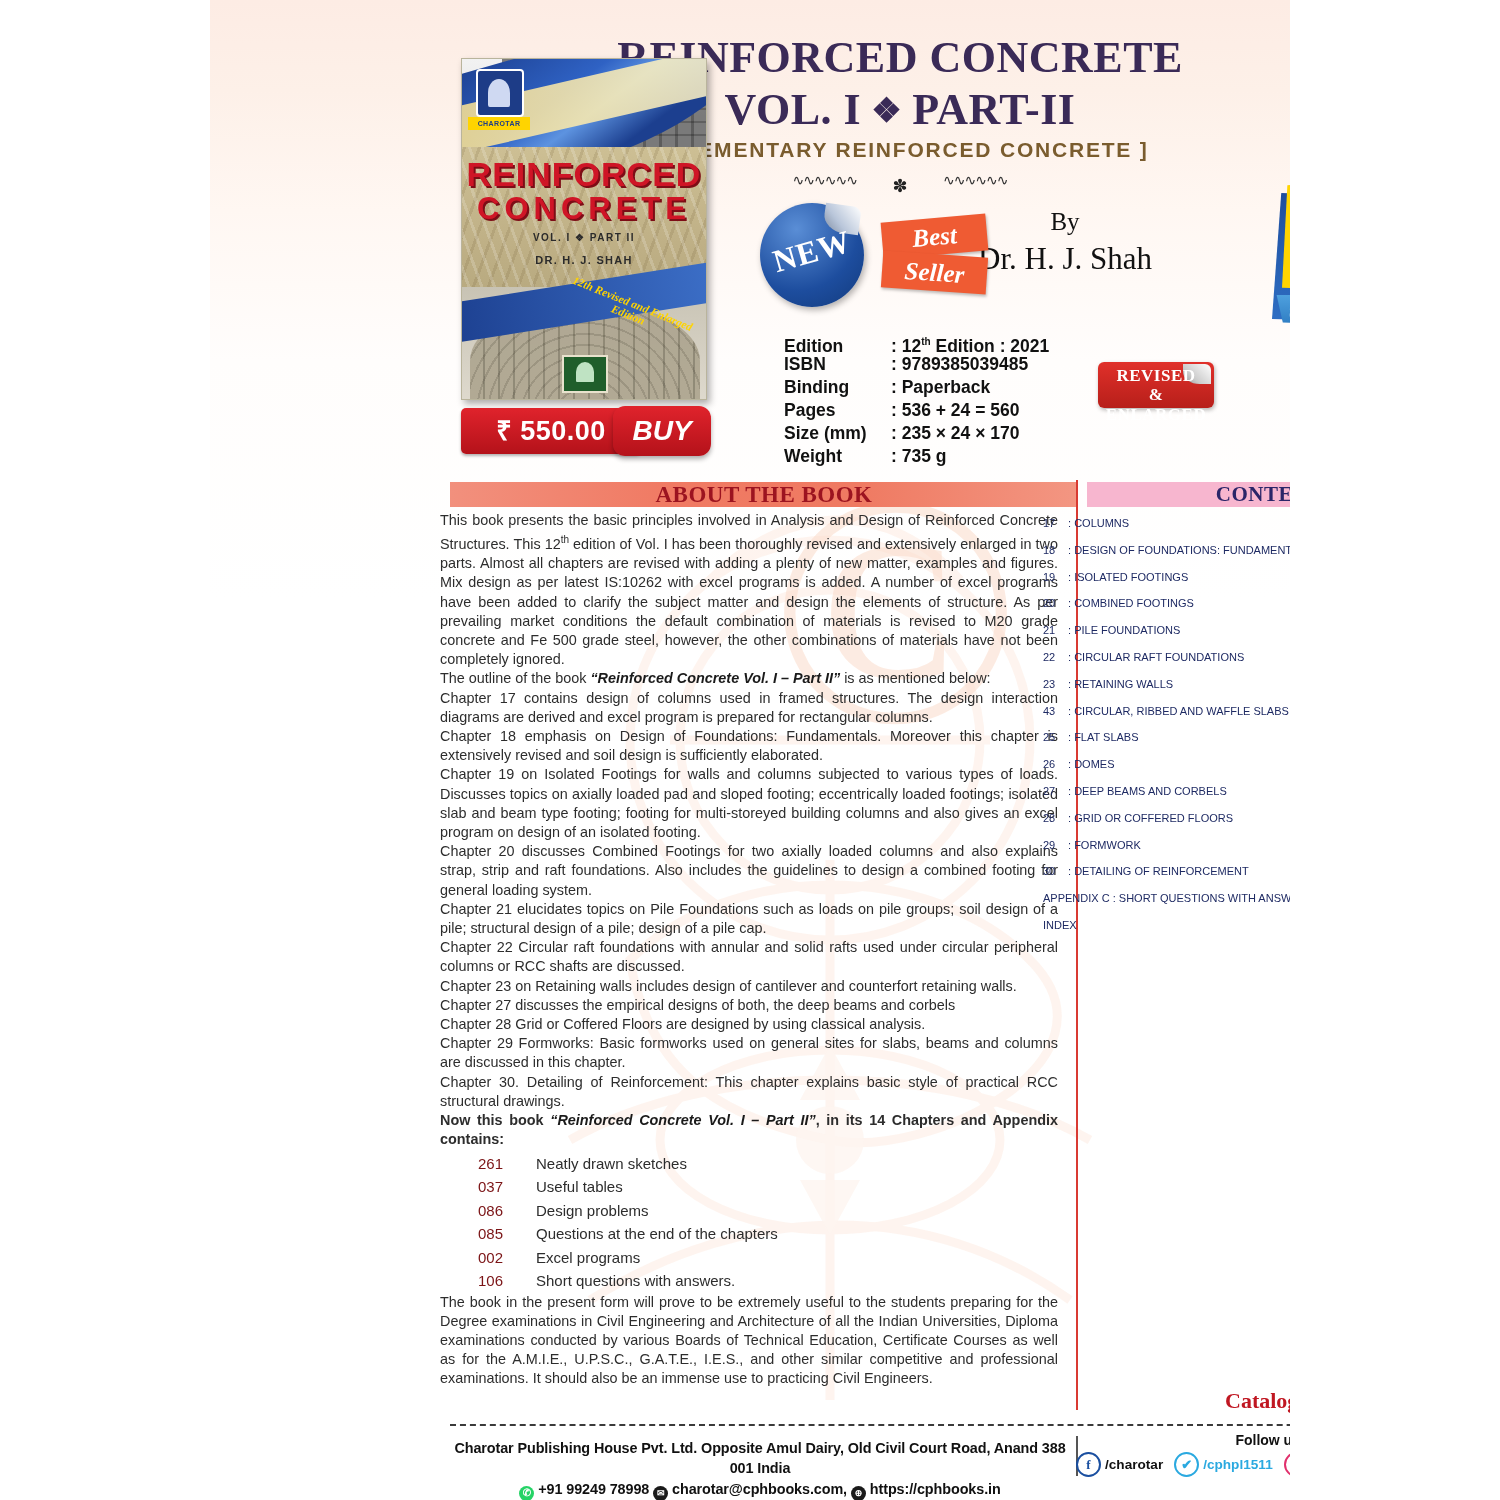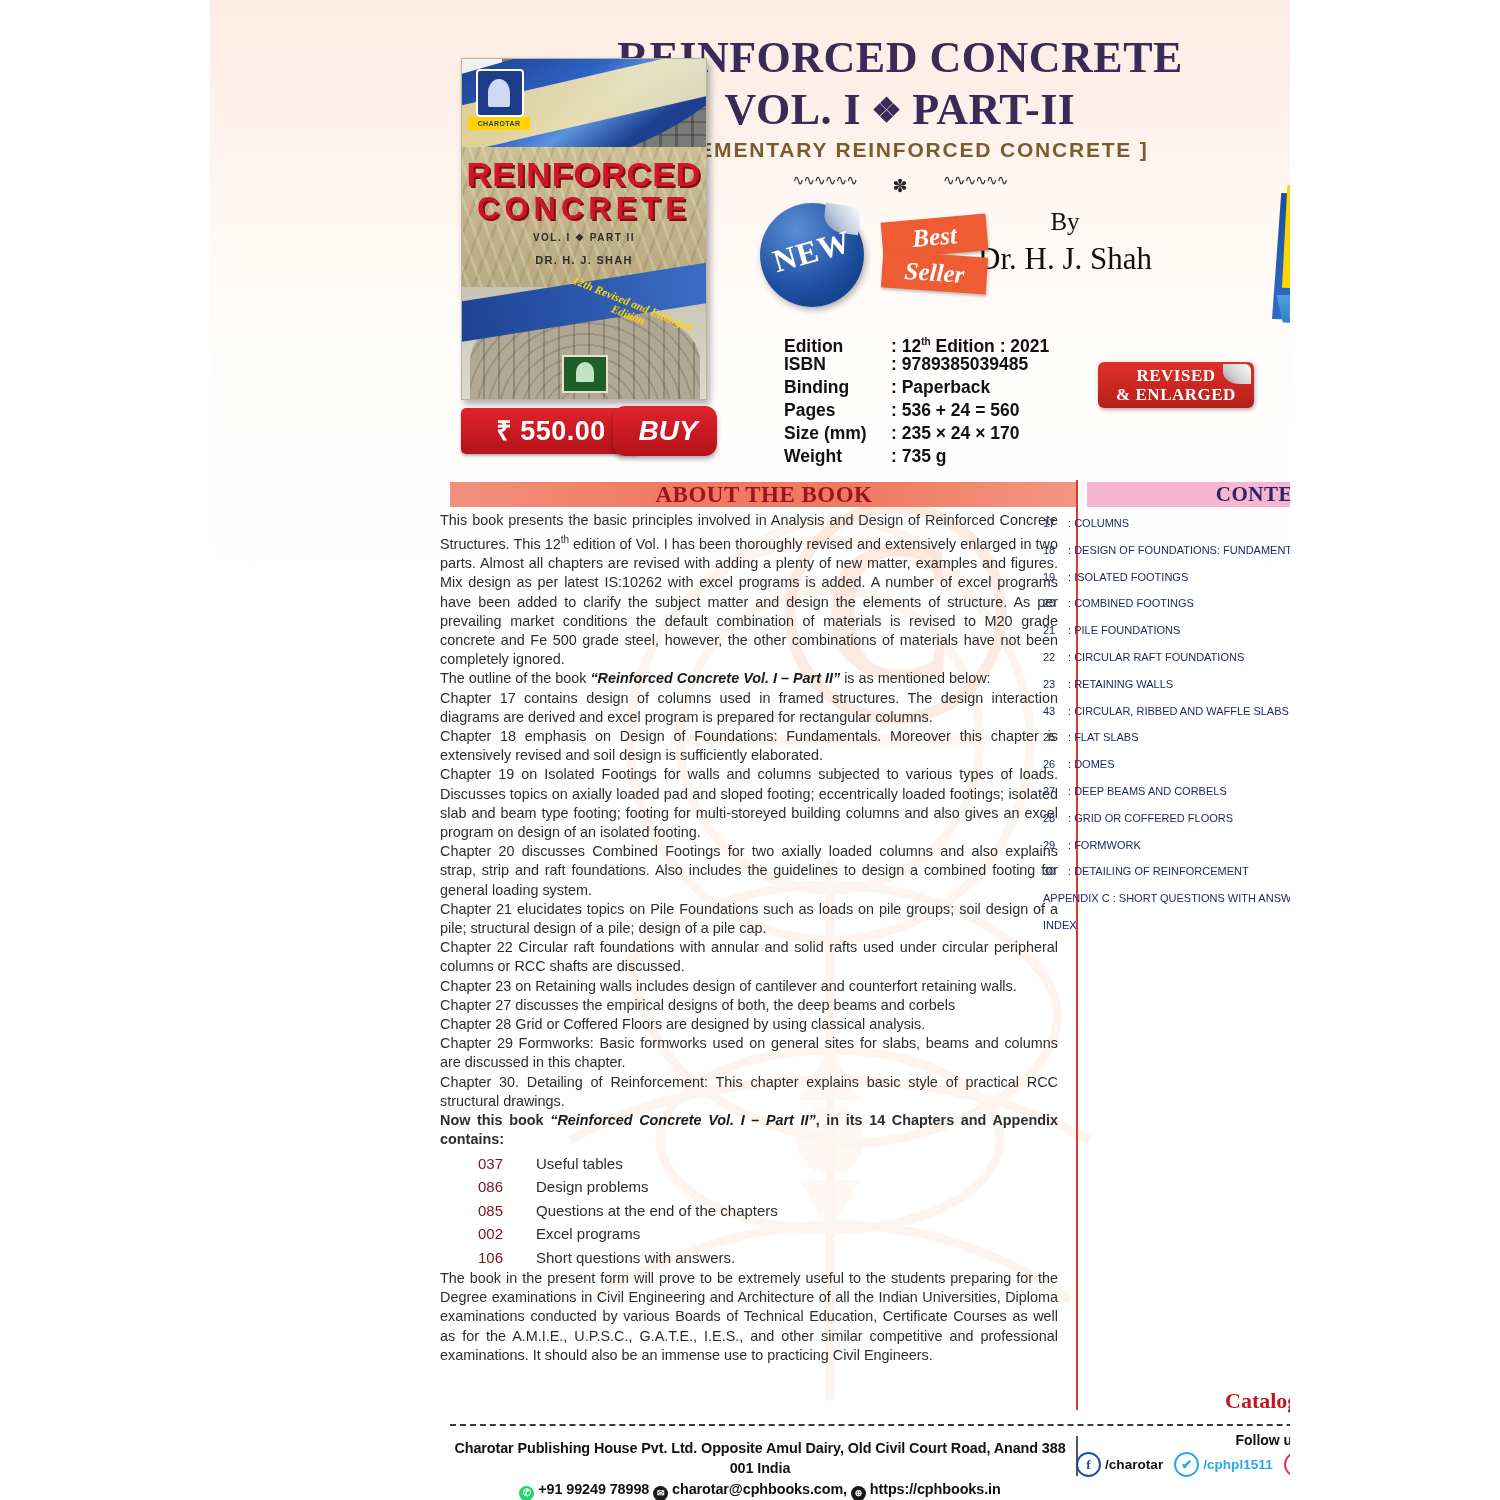--- a/index.html
+++ b/index.html
@@ -109,21 +109,21 @@
   .price-tag{
     position:absolute;left:0;top:0;width:180px;height:46px;border-radius:5px;
     background:linear-gradient(180deg,#e0232c,#b4121a);
     color:#fff;font-weight:bold;font-size:27px;line-height:46px;text-align:center;
     box-shadow:0 2px 3px rgba(0,0,0,.3);letter-spacing:.5px;
   }
   .buy-btn{
     position:absolute;left:152px;top:-2px;width:98px;height:50px;border-radius:12px;
     background:linear-gradient(180deg,#e0232c,#b4121a);
     color:#fff;font-style:italic;font-weight:bold;font-size:28px;line-height:50px;
-    text-align:center;box-shadow:0 3px 5px rgba(0,0,0,.33);cursor:pointer;padding-left:6px;
+    text-align:center;box-shadow:0 3px 5px rgba(0,0,0,.33);cursor:pointer;
   }
 
   
   .new-badge{
     position:absolute;left:550px;top:203px;width:104px;height:104px;border-radius:50%;
     background:radial-gradient(circle at 35% 25%,#5a8ed6,#1d4d9e 60%,#123a7c);
     box-shadow:2px 3px 6px rgba(0,0,0,.3);
   }
   .new-badge .txt{
     position:absolute;left:0;top:30px;width:100%;text-align:center;color:#fff;
@@ -135,21 +135,21 @@
     border-radius:0 8px 0 60%;transform:rotate(8deg);}
   .seller{
     position:absolute;left:672px;top:218px;width:105px;height:78px;
   }
   .ribbon{position:absolute;left:0;width:105px;height:37px;background:#ef5b33;
     color:#fff;font-family:"Liberation Serif",serif;font-style:italic;font-weight:bold;
     font-size:25px;line-height:37px;text-align:center;box-shadow:1px 2px 3px rgba(0,0,0,.25);}
   .r1{top:0;transform:rotate(-5deg);}
   .r2{top:36px;transform:rotate(4deg);}
   .rev-badge{
-    position:absolute;left:888px;top:362px;width:156px;height:46px;border-radius:6px;
+    position:absolute;left:888px;top:362px;width:116px;height:46px;border-radius:6px;
     background:linear-gradient(180deg,#e0302a,#b71f1a);
     box-shadow:1px 2px 4px rgba(0,0,0,.3);
   }
   .rev-badge .l1,.rev-badge .l2{
     position:absolute;left:0;width:100%;text-align:center;color:#fff;
     font-family:"Liberation Serif",serif;font-weight:bold;font-size:17px;letter-spacing:.5px;
   }
   .rev-badge .l1{top:4px;}
   .rev-badge .l2{top:23px;}
   .rev-badge .curl{position:absolute;right:3px;top:2px;width:28px;height:20px;
@@ -384,20 +384,21 @@
     <p>Chapter 22 Circular raft foundations with annular and solid rafts used under circular peripheral columns or RCC shafts are discussed.</p>
     <p>Chapter 23 on Retaining walls includes design of cantilever and counterfort retaining walls.</p>
     <p>Chapter 27 discusses the empirical designs of both, the deep beams and corbels</p>
     <p>Chapter 28 Grid or Coffered Floors are designed by using classical analysis.</p>
     <p>Chapter 29 Formworks: Basic formworks used on general sites for slabs, beams and columns are discussed in this chapter.</p>
     <p>Chapter 30. Detailing of Reinforcement: This chapter explains basic style of practical RCC structural drawings.</p>
 
     <p class="sub-intro"><span>Now this book </span><b class="it">“Reinforced Concrete Vol. I – Part II”</b><span>, in its 14 Chapters and Appendix contains:</span></p>
 
     <div class="counts">
+      <span class="ln"><span class="n">261</span><span class="t">Neatly drawn sketches</span></span>
       <span class="ln"><span class="n">037</span><span class="t">Useful tables</span></span>
       <span class="ln"><span class="n">086</span><span class="t">Design problems</span></span>
       <span class="ln"><span class="n">085</span><span class="t">Questions at the end of the chapters</span></span>
       <span class="ln"><span class="n">002</span><span class="t">Excel programs</span></span>
       <span class="ln"><span class="n">106</span><span class="t">Short questions with answers.</span></span>
     </div>
 
     <p class="closing">The book in the present form will prove to be extremely useful to the students preparing for the Degree examinations in Civil Engineering and Architecture of all the Indian Universities, Diploma examinations conducted by various Boards of Technical Education, Certificate Courses as well as for the A.M.I.E., U.P.S.C., G.A.T.E., I.E.S., and other similar competitive and professional examinations. It should also be an immense use to practicing Civil Engineers.</p>
   </div>
 

